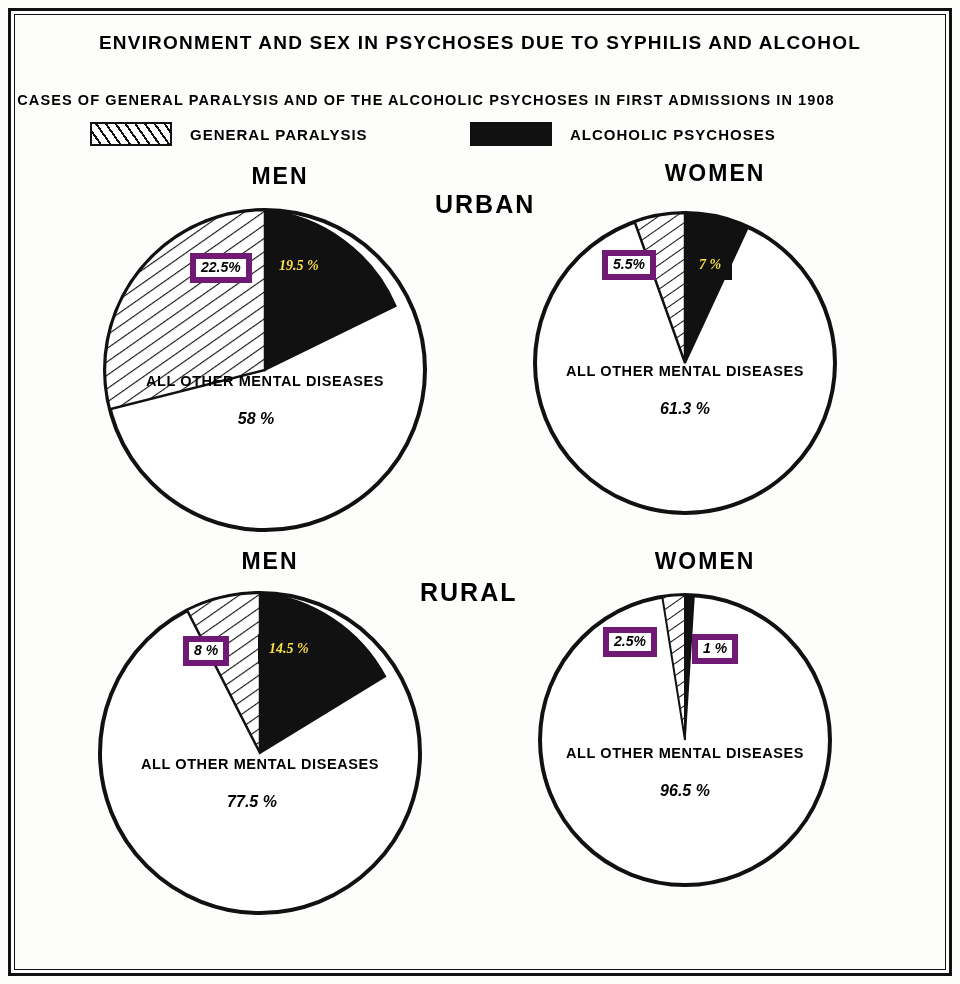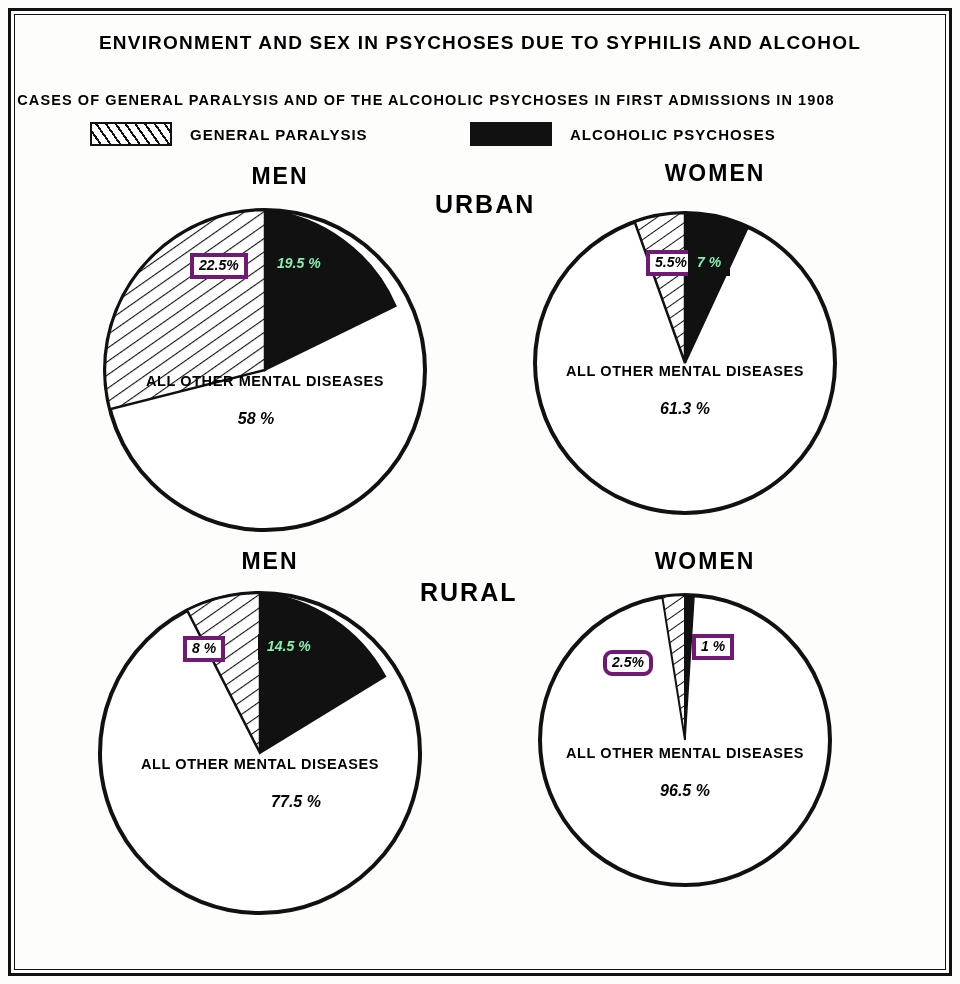--- a/index.html
+++ b/index.html
@@ -132,34 +132,35 @@
   }
 
   
   .pie-block {
     position: absolute;
   }
   .pie-svg { display: block; }
 
   .callout {
     position: absolute;
-    border: 4px solid #701a75;
+    border: 6px solid #701a75;
     background: #fff;
     font-size: 14px;
     font-style: italic;
     font-weight: bold;
     padding: 1px 5px 2px 5px;
     white-space: nowrap;
     box-sizing: border-box;
     line-height: 1.1;
   }
   .callout.dark {
     background: #111;
-    color: #86efac;
+    color: #fde047;
     border-color: #111;
+    font-family: Liberation Serif, serif;
   }
 
   .other-label {
     position: absolute;
     text-align: center;
     font-size: 14.5px;
     font-weight: bold;
     letter-spacing: 0.6px;
     font-variant: small-caps;
     text-transform: uppercase;
@@ -229,21 +230,21 @@
           <rect width="10" height="10" fill="#ffffff"></rect>
           <line x1="0" y1="0" x2="0" y2="10" stroke="#111" stroke-width="2"></line>
         </pattern>
       </defs>
       <circle cx="155" cy="155" r="150" fill="#ffffff" stroke="#111" stroke-width="4"></circle>
 
       <path d="M155 155 L155 5 A150 150 0 0 1 218.2 18.8 Z" fill="#111111" stroke="#111" stroke-width="2"></path>
 
       <path d="M155 155 L155 5 A150 150 0 0 0 104.6 13.7 Z" fill="url(#hatchUW)" stroke="#111" stroke-width="2.5"></path>
     </svg>
-    <div class="callout" style="left:72px; top:42px;margin-left:44px;">5.5%</div>
+    <div class="callout" style="left:72px; top:42px;">5.5%</div>
     <div class="callout dark" style="left:158px; top:42px;">7 %</div>
     <div class="other-label" style="left:5px; top:155px; width:300px;">All other mental diseases</div>
     <div class="other-value" style="left:5px; top:192px; width:300px;">61.3 %</div>
   </div>
 
   <div class="group-label" style="left:195px; top:548px; width:150px;">Men</div>
   <div class="pie-block" style="left:95px; top:588px; width:330px; height:330px;">
     <svg class="pie-svg" width="330" height="330" viewBox="0 0 330 330">
       <defs>
         <pattern id="hatchRM" width="11" height="11" patternTransform="rotate(55)" patternUnits="userSpaceOnUse">
@@ -253,37 +254,37 @@
       </defs>
       <circle cx="165" cy="165" r="160" fill="#ffffff" stroke="#111" stroke-width="4"></circle>
 
       <path d="M165 165 L165 5 A160 160 0 0 1 290.1 88.3 Z" fill="#111111" stroke="#111" stroke-width="2"></path>
 
       <path d="M165 165 L165 5 A160 160 0 0 0 92.0 22.0 Z" fill="url(#hatchRM)" stroke="#111" stroke-width="2.5"></path>
     </svg>
     <div class="callout" style="left:88px; top:48px;">8 %</div>
     <div class="callout dark" style="left:163px; top:46px;">14.5 %</div>
     <div class="other-label" style="left:15px; top:168px; width:300px;">All other mental diseases</div>
-    <div class="other-value" style="left:15px; top:205px; width:284px;padding-left:44px;">77.5 %</div>
+    <div class="other-value" style="left:15px; top:205px; width:284px;">77.5 %</div>
   </div>
 
   <div class="group-label" style="left:610px; top:548px; width:190px;">Women</div>
   <div class="pie-block" style="left:535px; top:590px; width:300px; height:300px;">
     <svg class="pie-svg" width="300" height="300" viewBox="0 0 300 300">
       <defs>
         <pattern id="hatchRW" width="10" height="10" patternTransform="rotate(55)" patternUnits="userSpaceOnUse">
           <rect width="10" height="10" fill="#ffffff"></rect>
           <line x1="0" y1="0" x2="0" y2="10" stroke="#111" stroke-width="2"></line>
         </pattern>
       </defs>
       <circle cx="150" cy="150" r="145" fill="#ffffff" stroke="#111" stroke-width="4"></circle>
 
       <path d="M150 150 L150 5 A145 145 0 0 1 159.1 5.3 Z" fill="#111111" stroke="#111" stroke-width="1.5"></path>
 
       <path d="M150 150 L150 5 A145 145 0 0 0 127.3 6.8 Z" fill="url(#hatchRW)" stroke="#111" stroke-width="2"></path>
     </svg>
-    <div class="callout" style="left:68px; top:60px;border-radius:9px;">2.5%</div>
+    <div class="callout" style="left:68px; top:37px;">2.5%</div>
     <div class="callout" style="left:157px; top:44px;">1 %</div>
     <div class="other-label" style="left:0px; top:155px; width:300px;">All other mental diseases</div>
     <div class="other-value" style="left:0px; top:192px; width:300px;">96.5 %</div>
   </div>
 
 </div>
 
 </body></html>

